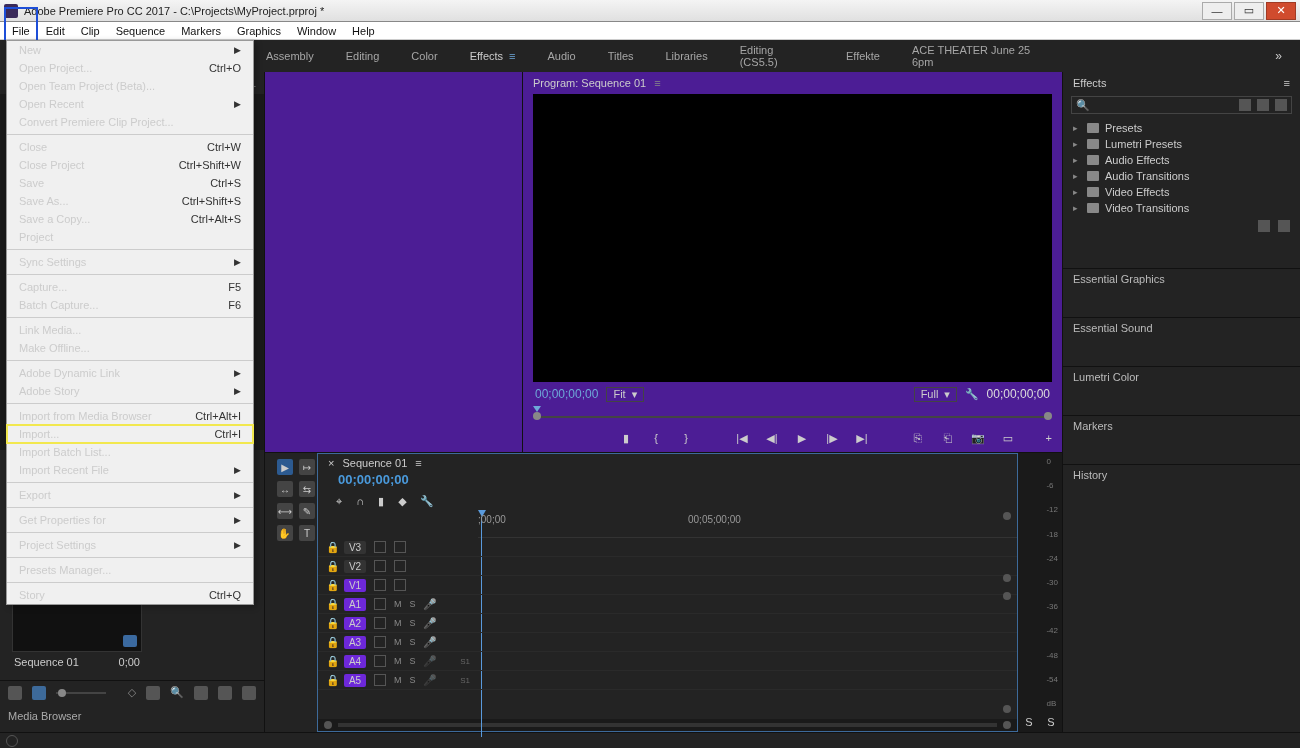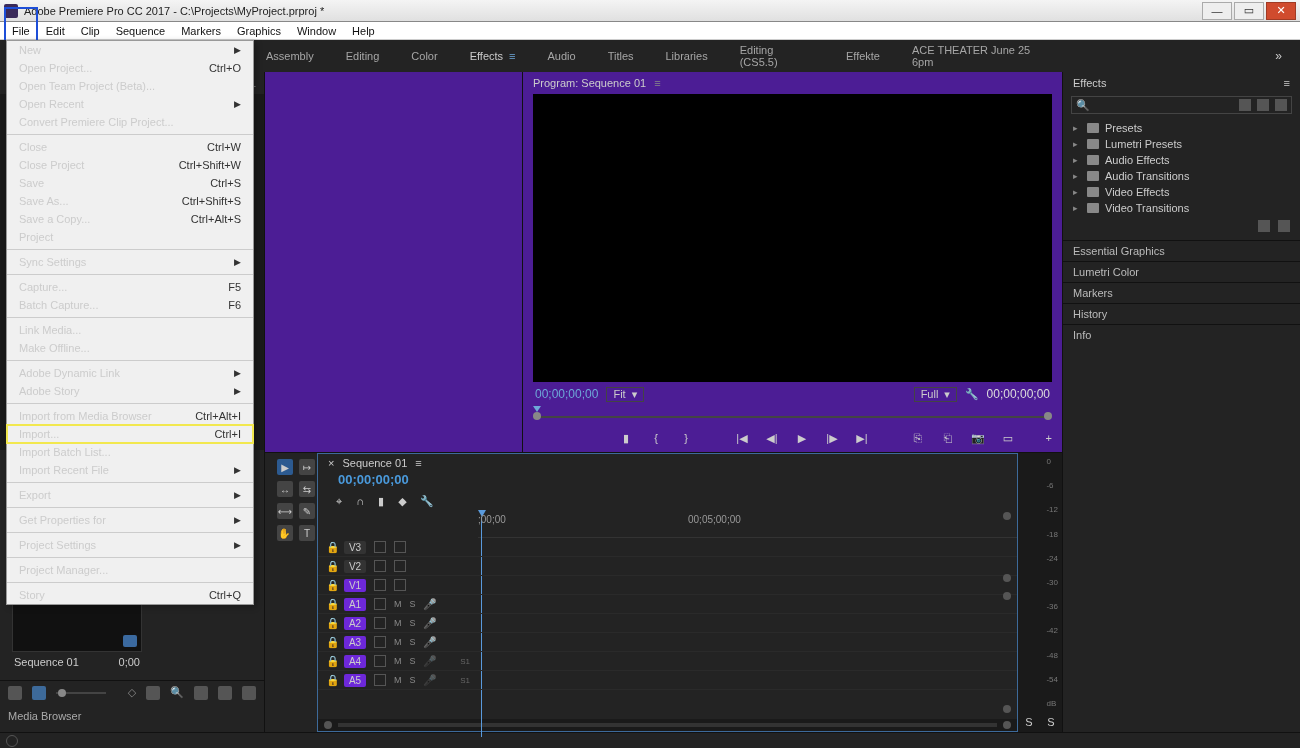--- a/index.html
+++ b/index.html
@@ -88,21 +88,21 @@
 .rsearch{height:18px;margin:2px 8px;border:1px solid #444;display:flex;align-items:center;padding:0 4px;gap:6px;}
 .rsearch .mag{color:#888;}
 .rsearch .icons{margin-left:auto;display:flex;gap:6px;}
 .rsearch .icons .ri{width:12px;height:12px;background:#555;}
 .tree{padding:4px 10px;}
 .tree .node{display:flex;align-items:center;gap:6px;padding:2px 0;color:#ccc;}
 .tree .chv{color:#888;font-size:9px;width:8px;}
 .tree .fld{width:12px;height:10px;background:#888;border-radius:1px;}
 .rnew{height:20px;display:flex;justify-content:flex-end;padding:0 10px;gap:8px;}
 .rnew .ri{width:12px;height:12px;background:#555;}
-.collap{border-top:1px solid #111;padding:4px 10px;color:#bbb;}
+.collap{border-top:1px solid #111;padding:4px 10px;color:#bbb;margin-top:28px;}
 .bottombar{height:16px;background:#232323;border-top:1px solid #111;padding:0 6px;display:flex;align-items:center;}
 .bottombar .ic{width:12px;height:12px;border:1px solid #555;border-radius:50%;}
 
 .dropdown{position:absolute;left:6px;top:40px;width:248px;background:#f0f0f0;border:1px solid #999;box-shadow:2px 2px 6px rgba(0,0,0,.3);z-index:100;}
 .dropdown .row{display:flex;align-items:center;padding:3px 12px;color:#222;cursor:default;}
 .dropdown .row.sep{border-top:1px solid #ccc;height:1px;padding:0;margin:3px 0;}
 .dropdown .row .lbl{flex:1;}
 .dropdown .row .sc{color:#333;}
 .dropdown .row .ar{color:#333;font-size:9px;}
 .dropdown .row.hl{outline:2px solid #f2e84e;outline-offset:-1px;justify-content:center;}
@@ -430,24 +430,24 @@
           <span class="chv">▸</span>
           <div class="fld"></div>
           <span>Video Transitions</span>
         </div>
     </div>
     <div class="rnew">
         <div class="ri"></div>
         <div class="ri"></div>
       </div>
     <div class="collap">Essential Graphics</div>
+    <div class="collap">Essential Sound</div>
     <div class="collap">Lumetri Color</div>
     <div class="collap">Markers</div>
     <div class="collap">History</div>
-    <div class="collap">Info</div>
   </div>
 </div>
 
 <div class="bottombar">
   <div class="ic"></div>
 </div>
 
 <div class="dropdown" id="file-menu">
     <div class="row">
       <span class="lbl">New</span>
@@ -547,20 +547,20 @@
       <span class="lbl">Get Properties for</span>
       <span class="ar">▶</span>
     </div>
     <div class="row sep"></div>
     <div class="row">
       <span class="lbl">Project Settings</span>
       <span class="ar">▶</span>
     </div>
     <div class="row sep"></div>
     <div class="row">
-      <span class="lbl">Project Manager...</span>
+      <span class="lbl">Presets Manager...</span>
     </div>
     <div class="row sep"></div>
     <div class="row">
       <span class="lbl">Story</span>
       <span class="sc">Ctrl+Q</span>
     </div>
   </div>
 
 </body></html>

